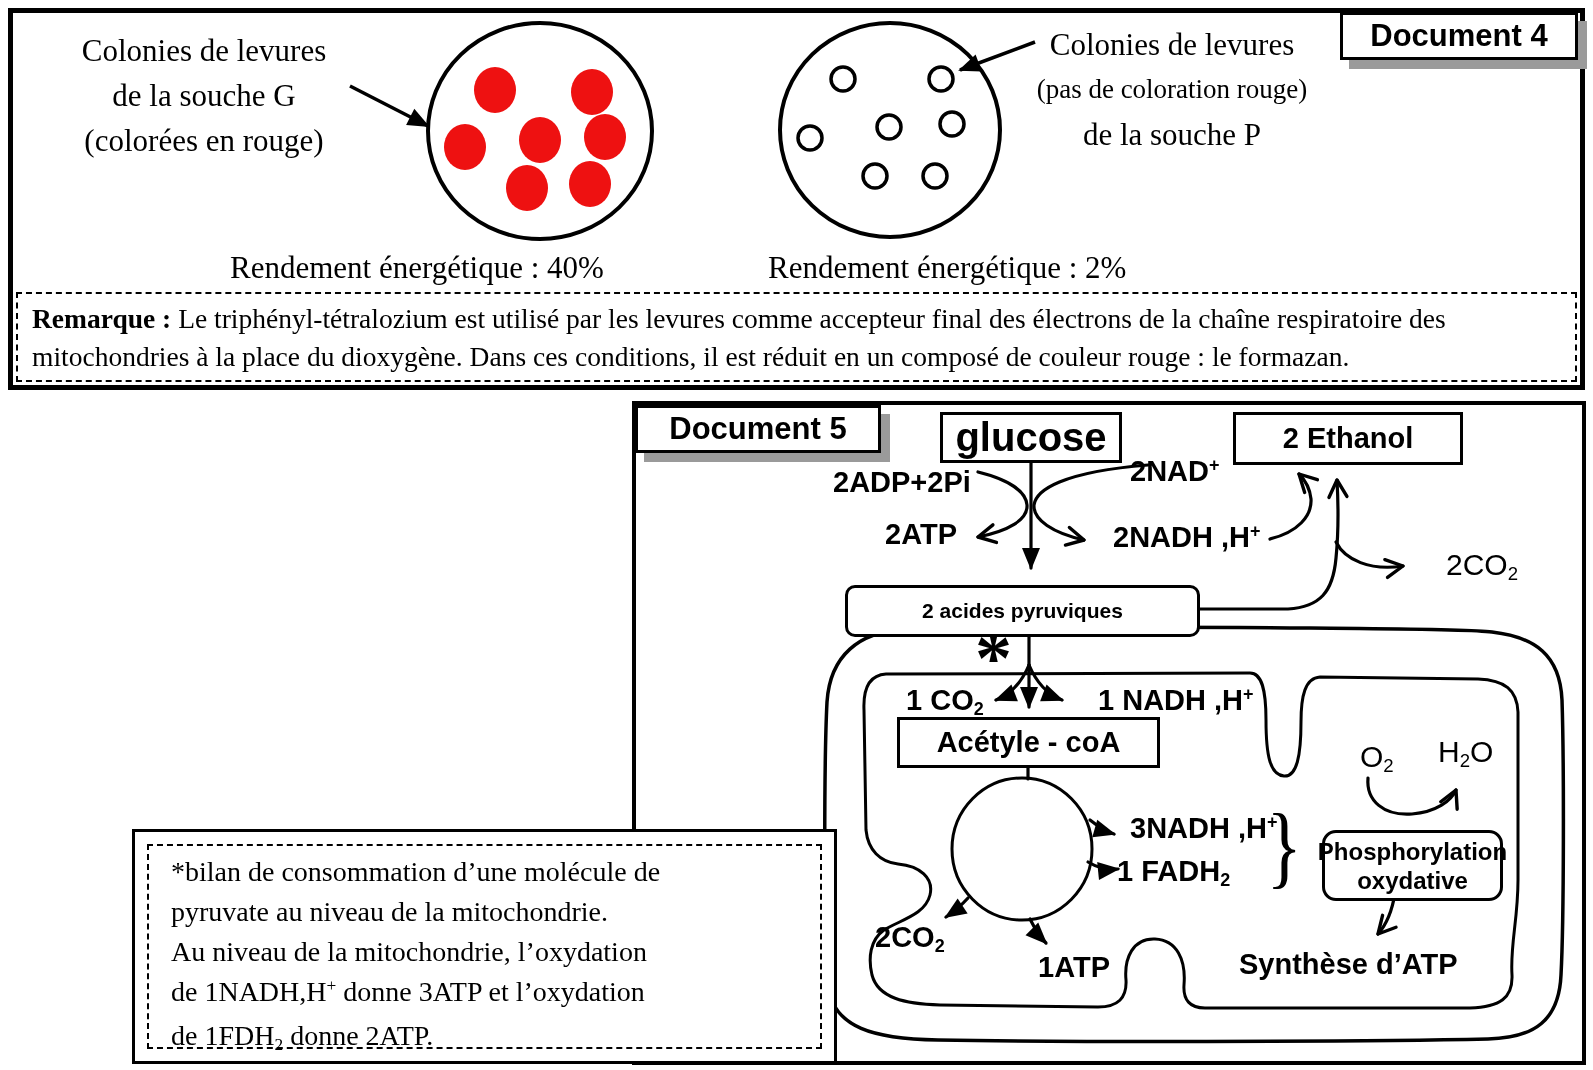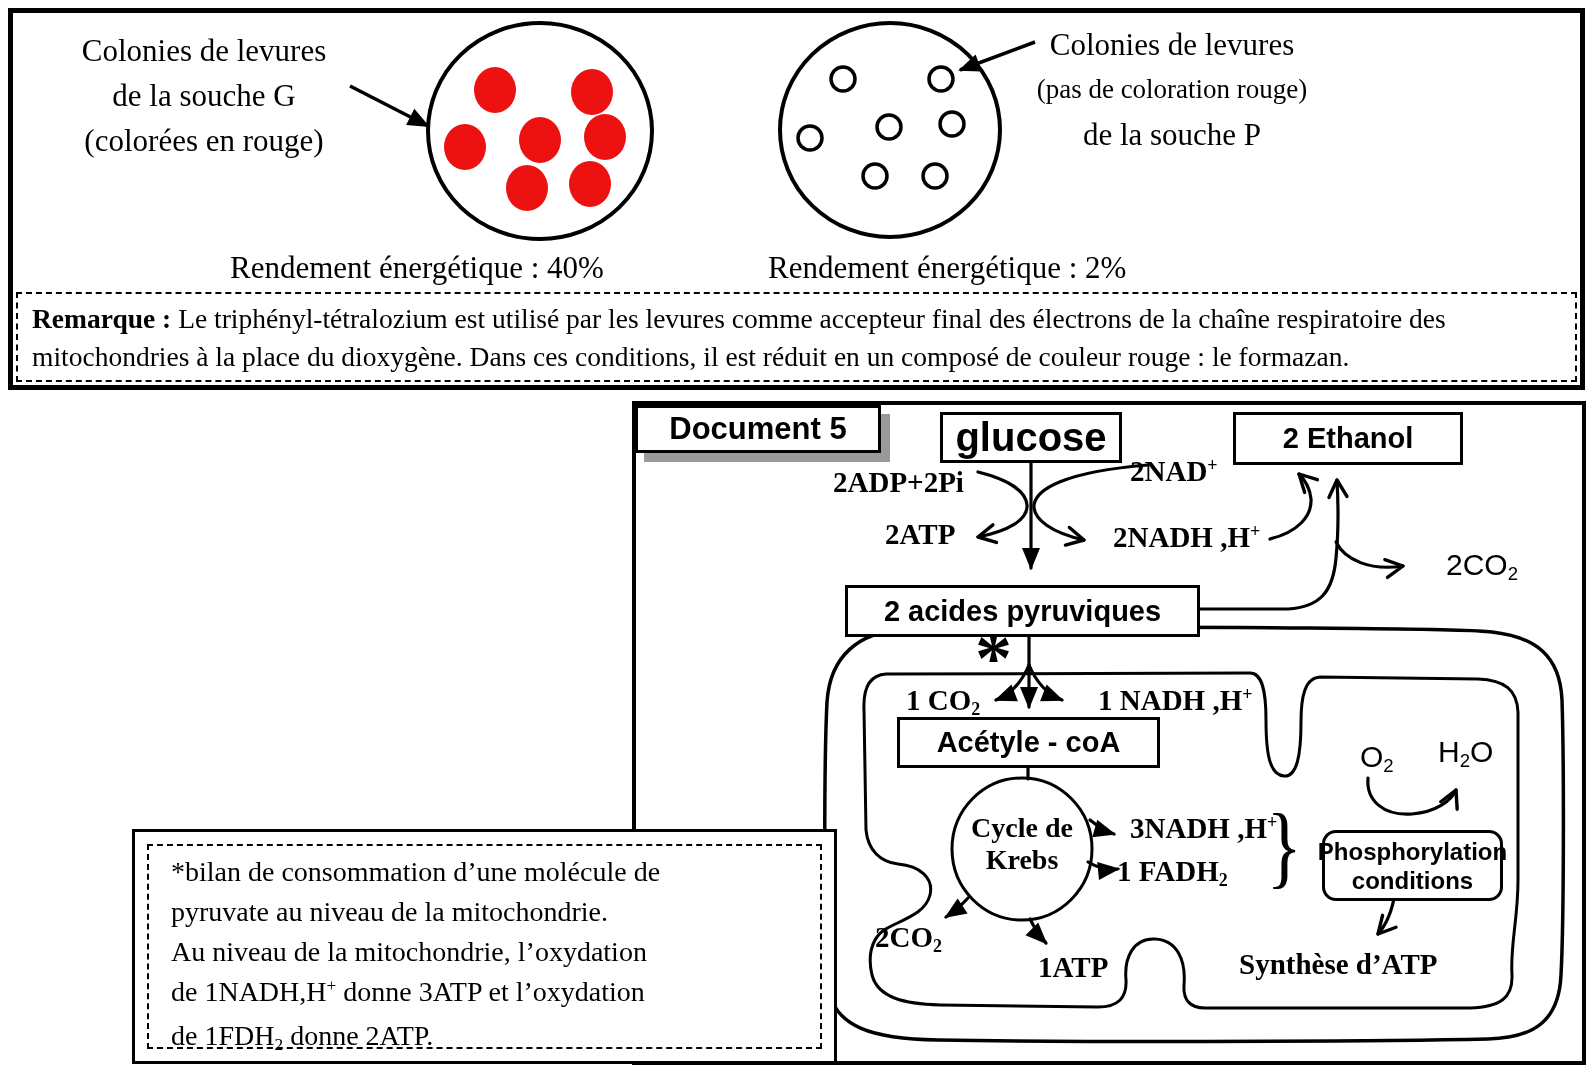--- a/index.html
+++ b/index.html
@@ -12,21 +12,21 @@
   .center{text-align:center;}
   .panel{border:5px solid #000;background:transparent;}
   .panel2{border:4px solid #000;background:transparent;}
   .dbox{border:3px solid #000;background:#fff;display:flex;align-items:center;justify-content:center;
         font-weight:bold;font-family:"Liberation Sans",sans-serif;}
   .doclabel{border:3px solid #000;background:#fff;box-shadow:9px 9px 0 0 #9a9a9a;
         display:flex;align-items:center;justify-content:center;font-weight:bold;
         font-family:"Liberation Sans",sans-serif;font-size:31px;}
   .sup{font-size:62%;position:relative;top:-0.55em;}
   .sub{font-size:62%;position:relative;top:0.28em;}
-  .met{font-size:29px;font-weight:bold;font-family:Liberation Serif, serif;white-space:nowrap;}
+  .met{font-size:29px;font-weight:bold;font-family:Liberation Sans, sans-serif;white-space:nowrap;}
   .gas{font-size:30px;font-family:"Liberation Sans",sans-serif;white-space:nowrap;}
   svg{position:absolute;left:0;top:0;}
   .remark{border:2.5px dashed #000;font-size:27.5px;line-height:38px;padding:6px 14px;}
   .notebox{border:3px solid #000;background:#fff;padding-left:44px;}
   .noteinner{border:2.5px dashed #000;position:absolute;left:12px;top:12px;right:12px;bottom:12px;
         font-size:28px;line-height:40px;padding:6px 0 0 22px;}
 </style>
 </head>
 <body>
 
@@ -125,20 +125,23 @@
       <path d="M1088,862 C1098,868 1108,870 1118,869" marker-end="url(#mS)"></path>
       <path d="M968,898 C959,908 952,913 946,917" marker-end="url(#mS)"></path>
       <path d="M1030,919 C1036,931 1041,938 1046,943" marker-end="url(#mS)"></path>
       <path d="M1368,778 C1366,801 1384,816 1412,814 C1436,812 1451,801 1456,790" marker-end="url(#mO)"></path>
       <path d="M1395,893 C1392,912 1386,925 1378,934" marker-end="url(#mO)"></path>
     </g>
   </svg>
 
   <div class="abs panel" style="left:8px;top:8px;width:1567px;height:372px;"></div>
 
+  <div class="abs doclabel" style="left:1340px;top:12px;width:232px;height:42px;">
+    <span>Document 4</span>
+  </div>
 
   <div class="abs serif center" style="left:58px;top:28px;width:292px;font-size:31px;line-height:45px;">
     <div>Colonies de levures</div>
     <div>de la souche G</div>
     <div>(colorées en rouge)</div>
   </div>
 
   <div class="abs serif center" style="left:1022px;top:22px;width:300px;font-size:31px;line-height:45px;">
     <div>Colonies de levures</div>
     <div style="font-size:27px;">(pas de coloration rouge)</div>
@@ -157,29 +160,29 @@
   <div class="abs doclabel" style="left:635px;top:405px;width:240px;height:42px;">
     <span>Document 5</span>
   </div>
 
   <div class="abs dbox" style="left:940px;top:412px;width:176px;height:45px;font-size:40px;">
     <span>glucose</span>
   </div>
   <div class="abs dbox" style="left:1233px;top:412px;width:224px;height:47px;font-size:29px;">
     <span>2 Ethanol</span>
   </div>
-  <div class="abs dbox" style="left:845px;top:585px;width:349px;height:46px;font-size:29px;">
+  <div class="abs dbox" style="left:845px;top:585px;width:349px;height:46px;font-size:21px;border-radius:10px;">
     <span>2 acides pyruviques</span>
   </div>
   <div class="abs dbox" style="left:897px;top:717px;width:257px;height:45px;font-size:29px;">
     <span>Acétyle - coA</span>
   </div>
   <div class="abs dbox" style="left:1322px;top:822px;width:175px;height:65px;font-size:24px;line-height:29px;border-radius:14px;flex-direction:column;margin-top:8px;">
     <div>Phosphorylation</div>
-    <div>conditions</div>
+    <div>oxydative</div>
   </div>
 
   <div class="abs met" style="left:833px;top:466px;">2ADP+2Pi</div>
   <div class="abs met" style="left:885px;top:518px;">2ATP</div>
   <div class="abs met" style="left:1130px;top:455px;">
     <span>2NAD</span><span class="sup">+</span>
   </div>
   <div class="abs met" style="left:1113px;top:521px;">
     <span>2NADH ,H</span><span class="sup">+</span>
   </div>
@@ -188,24 +191,20 @@
   </div>
 
   <div class="abs serif b" style="left:975px;top:628px;font-size:74px;line-height:60px;">*</div>
   <div class="abs met" style="left:906px;top:684px;">
     <span>1 CO</span><span class="sub">2</span>
   </div>
   <div class="abs met" style="left:1098px;top:684px;text-align:center;">
     <span>1 NADH ,H</span><span class="sup">+</span>
   </div>
 
-  <div class="abs serif b center" style="left:952px;top:812px;width:140px;font-size:28px;line-height:32px;">
-    <div>Cycle de</div>
-    <div>Krebs</div>
-  </div>
   <div class="abs met" style="left:1130px;top:812px;">
     <span>3NADH ,H</span><span class="sup">+</span>
   </div>
   <div class="abs met" style="left:1117px;top:855px;">
     <span>1 FADH</span><span class="sub">2</span>
   </div>
   <div class="abs serif" style="left:1262px;top:798px;font-size:92px;line-height:96px;transform:scaleX(0.8);">}</div>
   <div class="abs met" style="left:875px;top:921px;">
     <span>2CO</span><span class="sub">2</span>
   </div>

